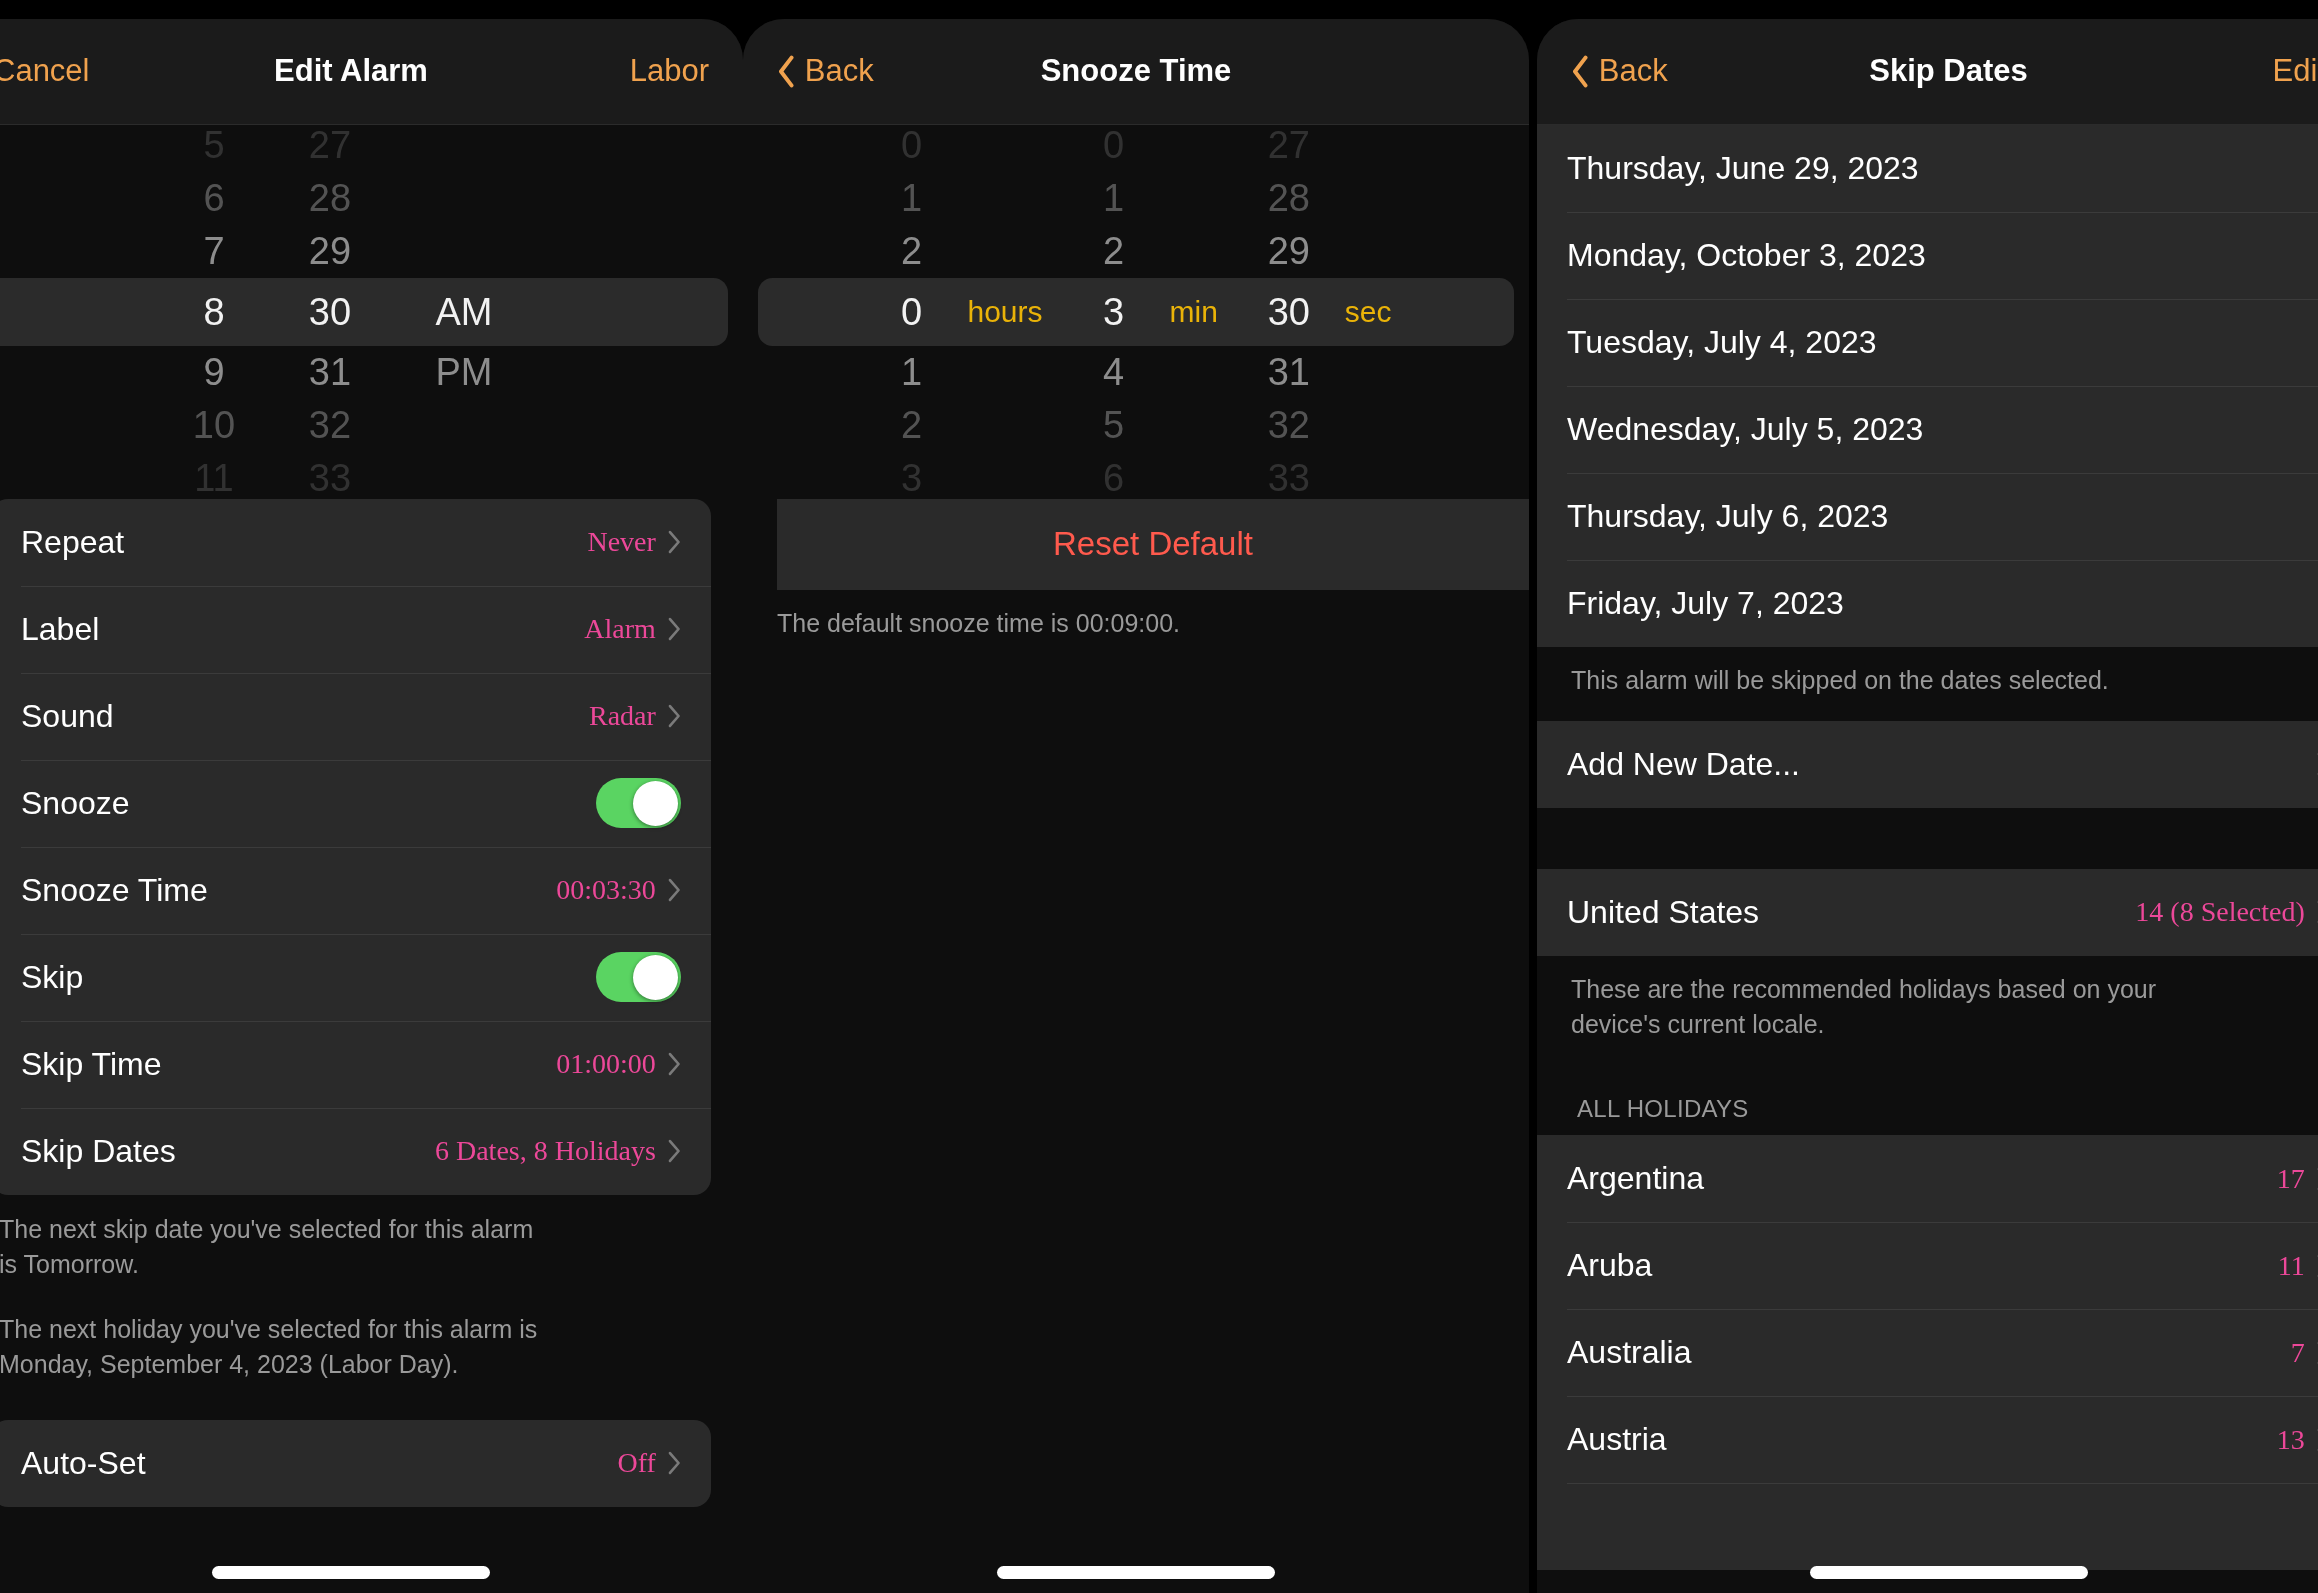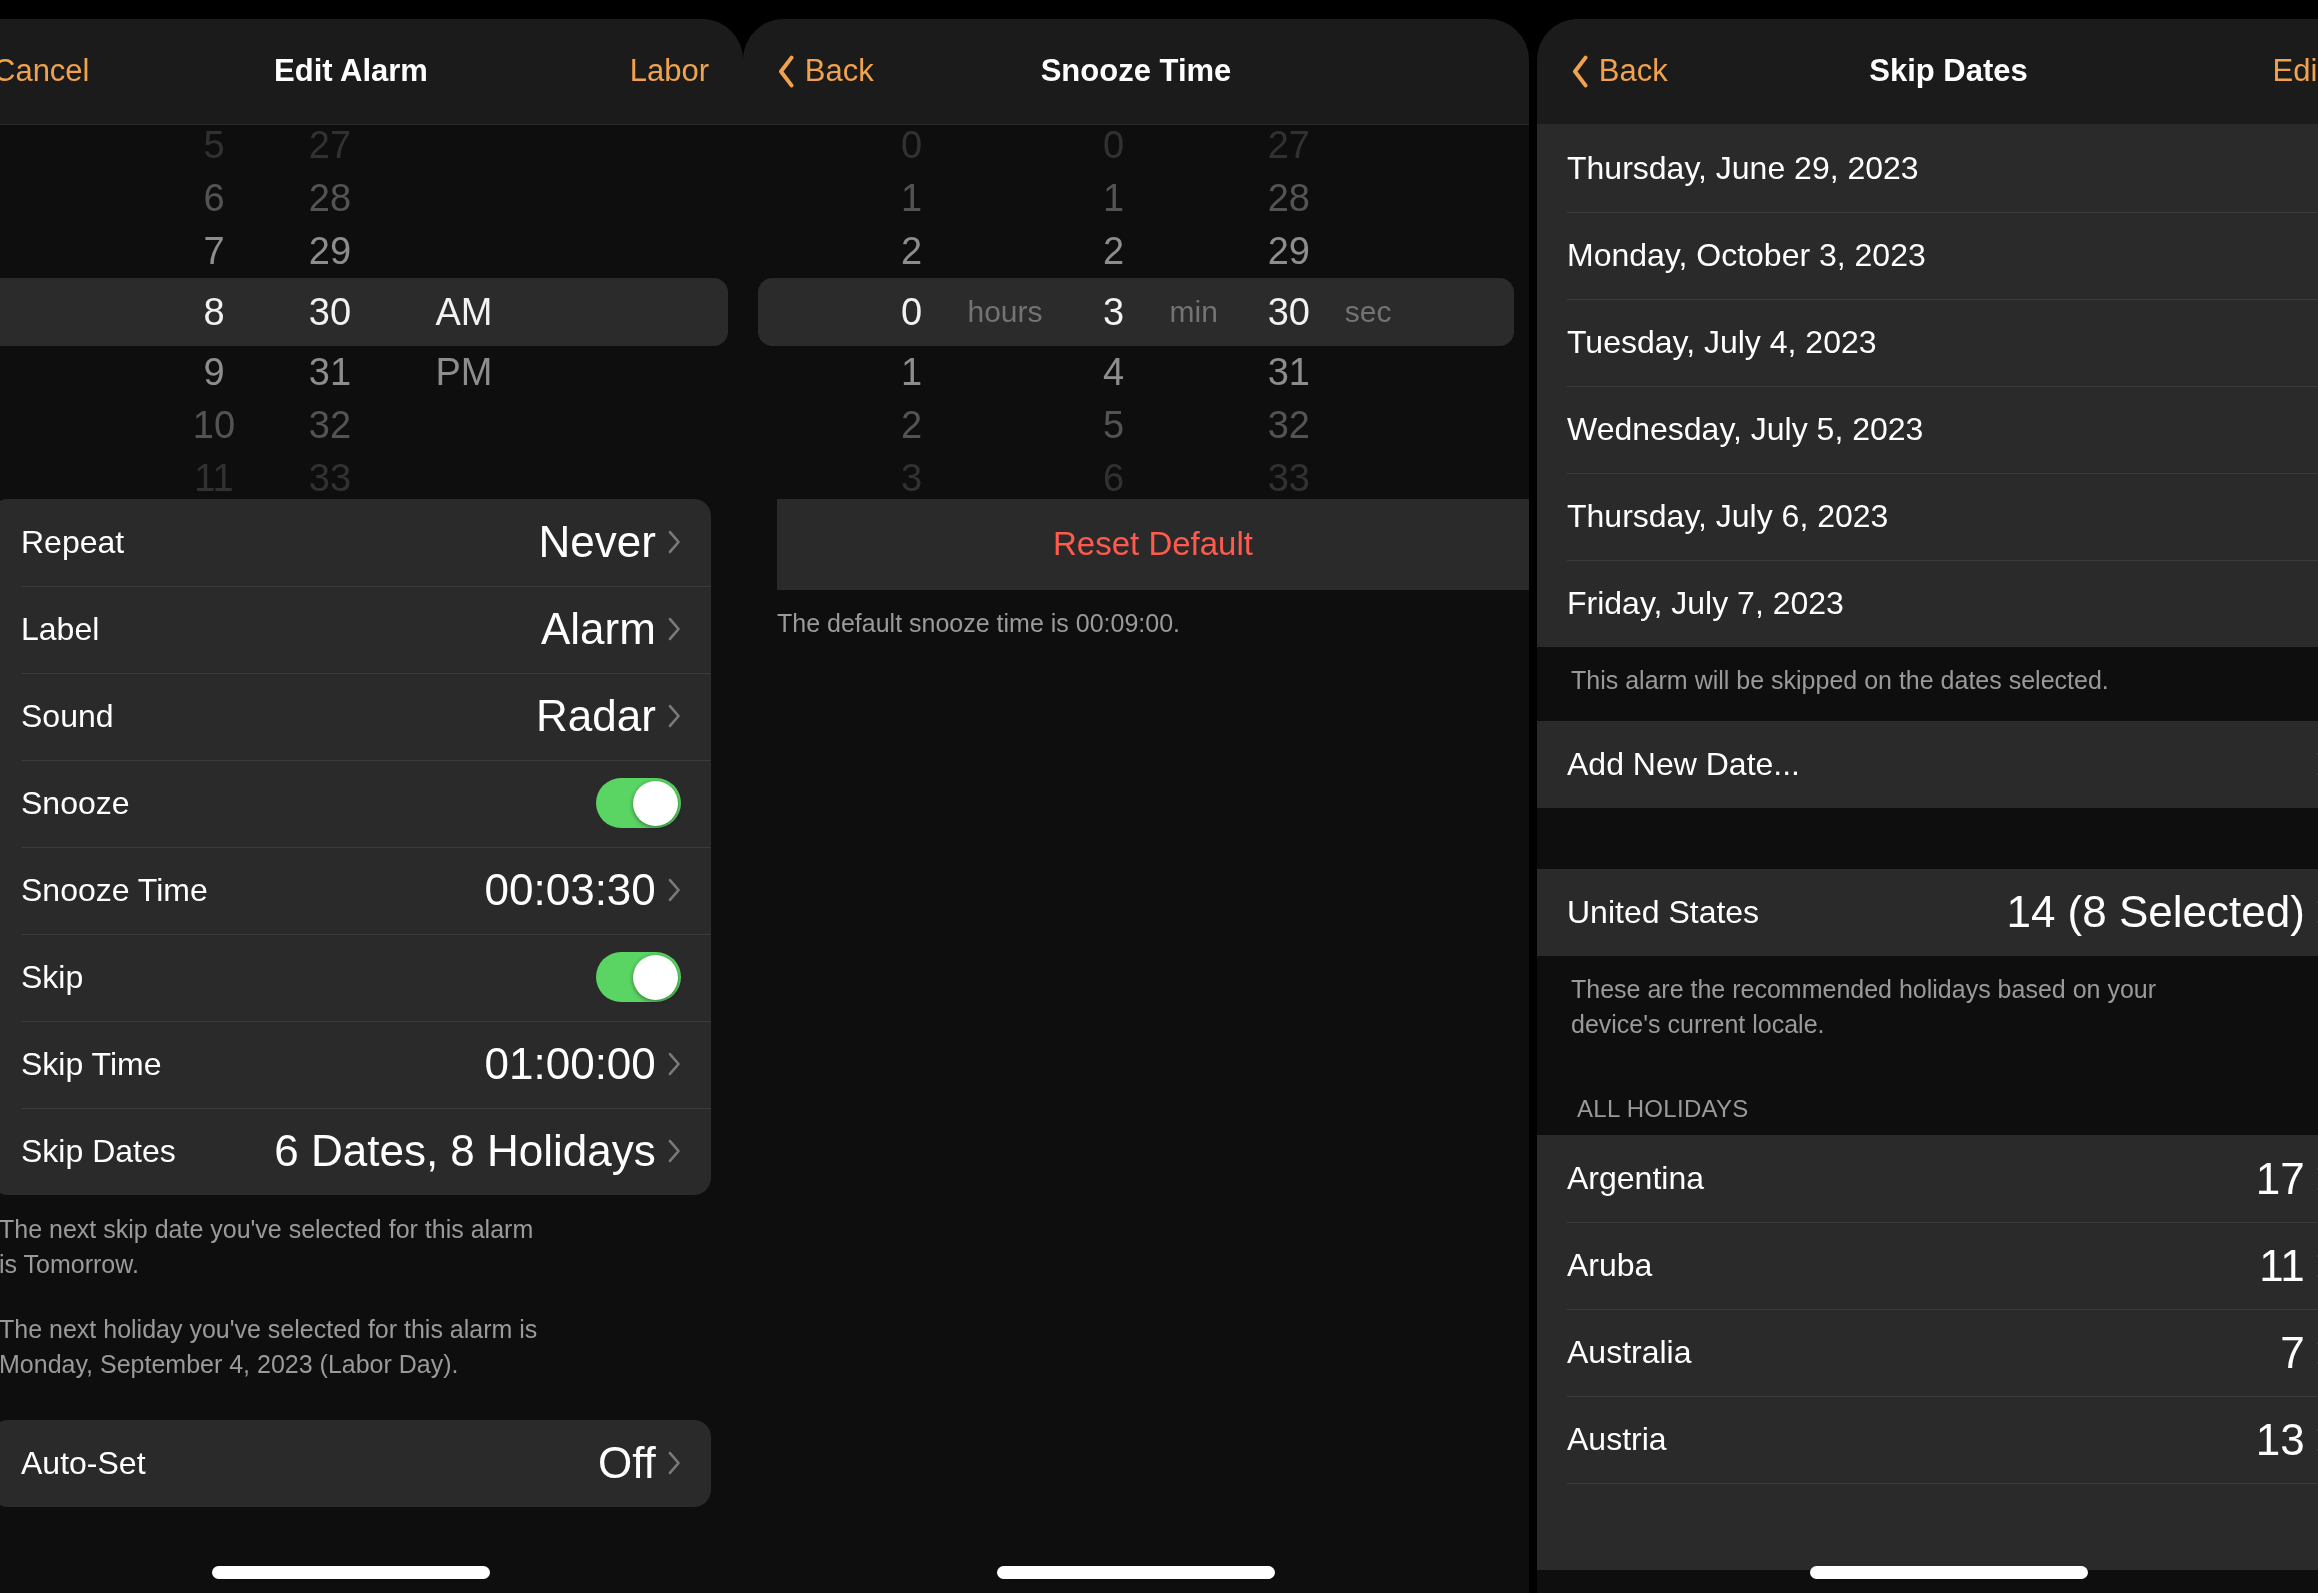--- a/index.html
+++ b/index.html
@@ -63,43 +63,43 @@
   }
   .wheelcol .it{
     height:53px; line-height:53px;
     font-size:38px; color:#8d8d8d; text-align:center;
     white-space:nowrap;
   }
   .wheelcol .it.sel{ color:#f2f2f2; height:68px; line-height:68px; }
   .wheelcol .it.f1{ opacity:.55; }
   .wheelcol .it.f2{ opacity:.28; }
   .unit{
-    font-size:30px; color:#737373; white-space:nowrap;
+    font-size:30px; color:#eab308; white-space:nowrap;
     padding:0 8px 0 17px;
   }
   .ampm .it{ text-align:center; }
 
   
   .group{
     margin:0 32px; background:#2a2a2a; border-radius:17px; overflow:hidden;
   }
   .group.flush{ margin:0; border-radius:0; }
   .row{
     display:flex; align-items:center;
     min-height:87px; padding:0 30px;
     position:relative; cursor:pointer;
   }
   .row + .row::before{
     content:""; position:absolute; left:30px; right:0; top:0;
     height:0.7px; background:#3b3b3b;
   }
   .row .lbl{ font-size:32px; color:#fff; white-space:nowrap; }
   .row .val{
-    margin-left:auto; font-size:44px; color:#ffffff;
-    white-space:nowrap; padding-right:12px;
+    margin-left:auto; font-size:28px; color:#ec4899;
+    white-space:nowrap; padding-right:12px;font-family:Liberation Serif, serif;
   }
   .row .chev{ width:13.2px; flex:0 0 auto; }
   .row .chev svg{ display:block; }
 
   
   .toggle{
     margin-left:auto; width:85px; height:50px; border-radius:25px;
     background:#5ad462; position:relative; flex:0 0 auto; cursor:pointer;
   }
   .toggle .knob{

